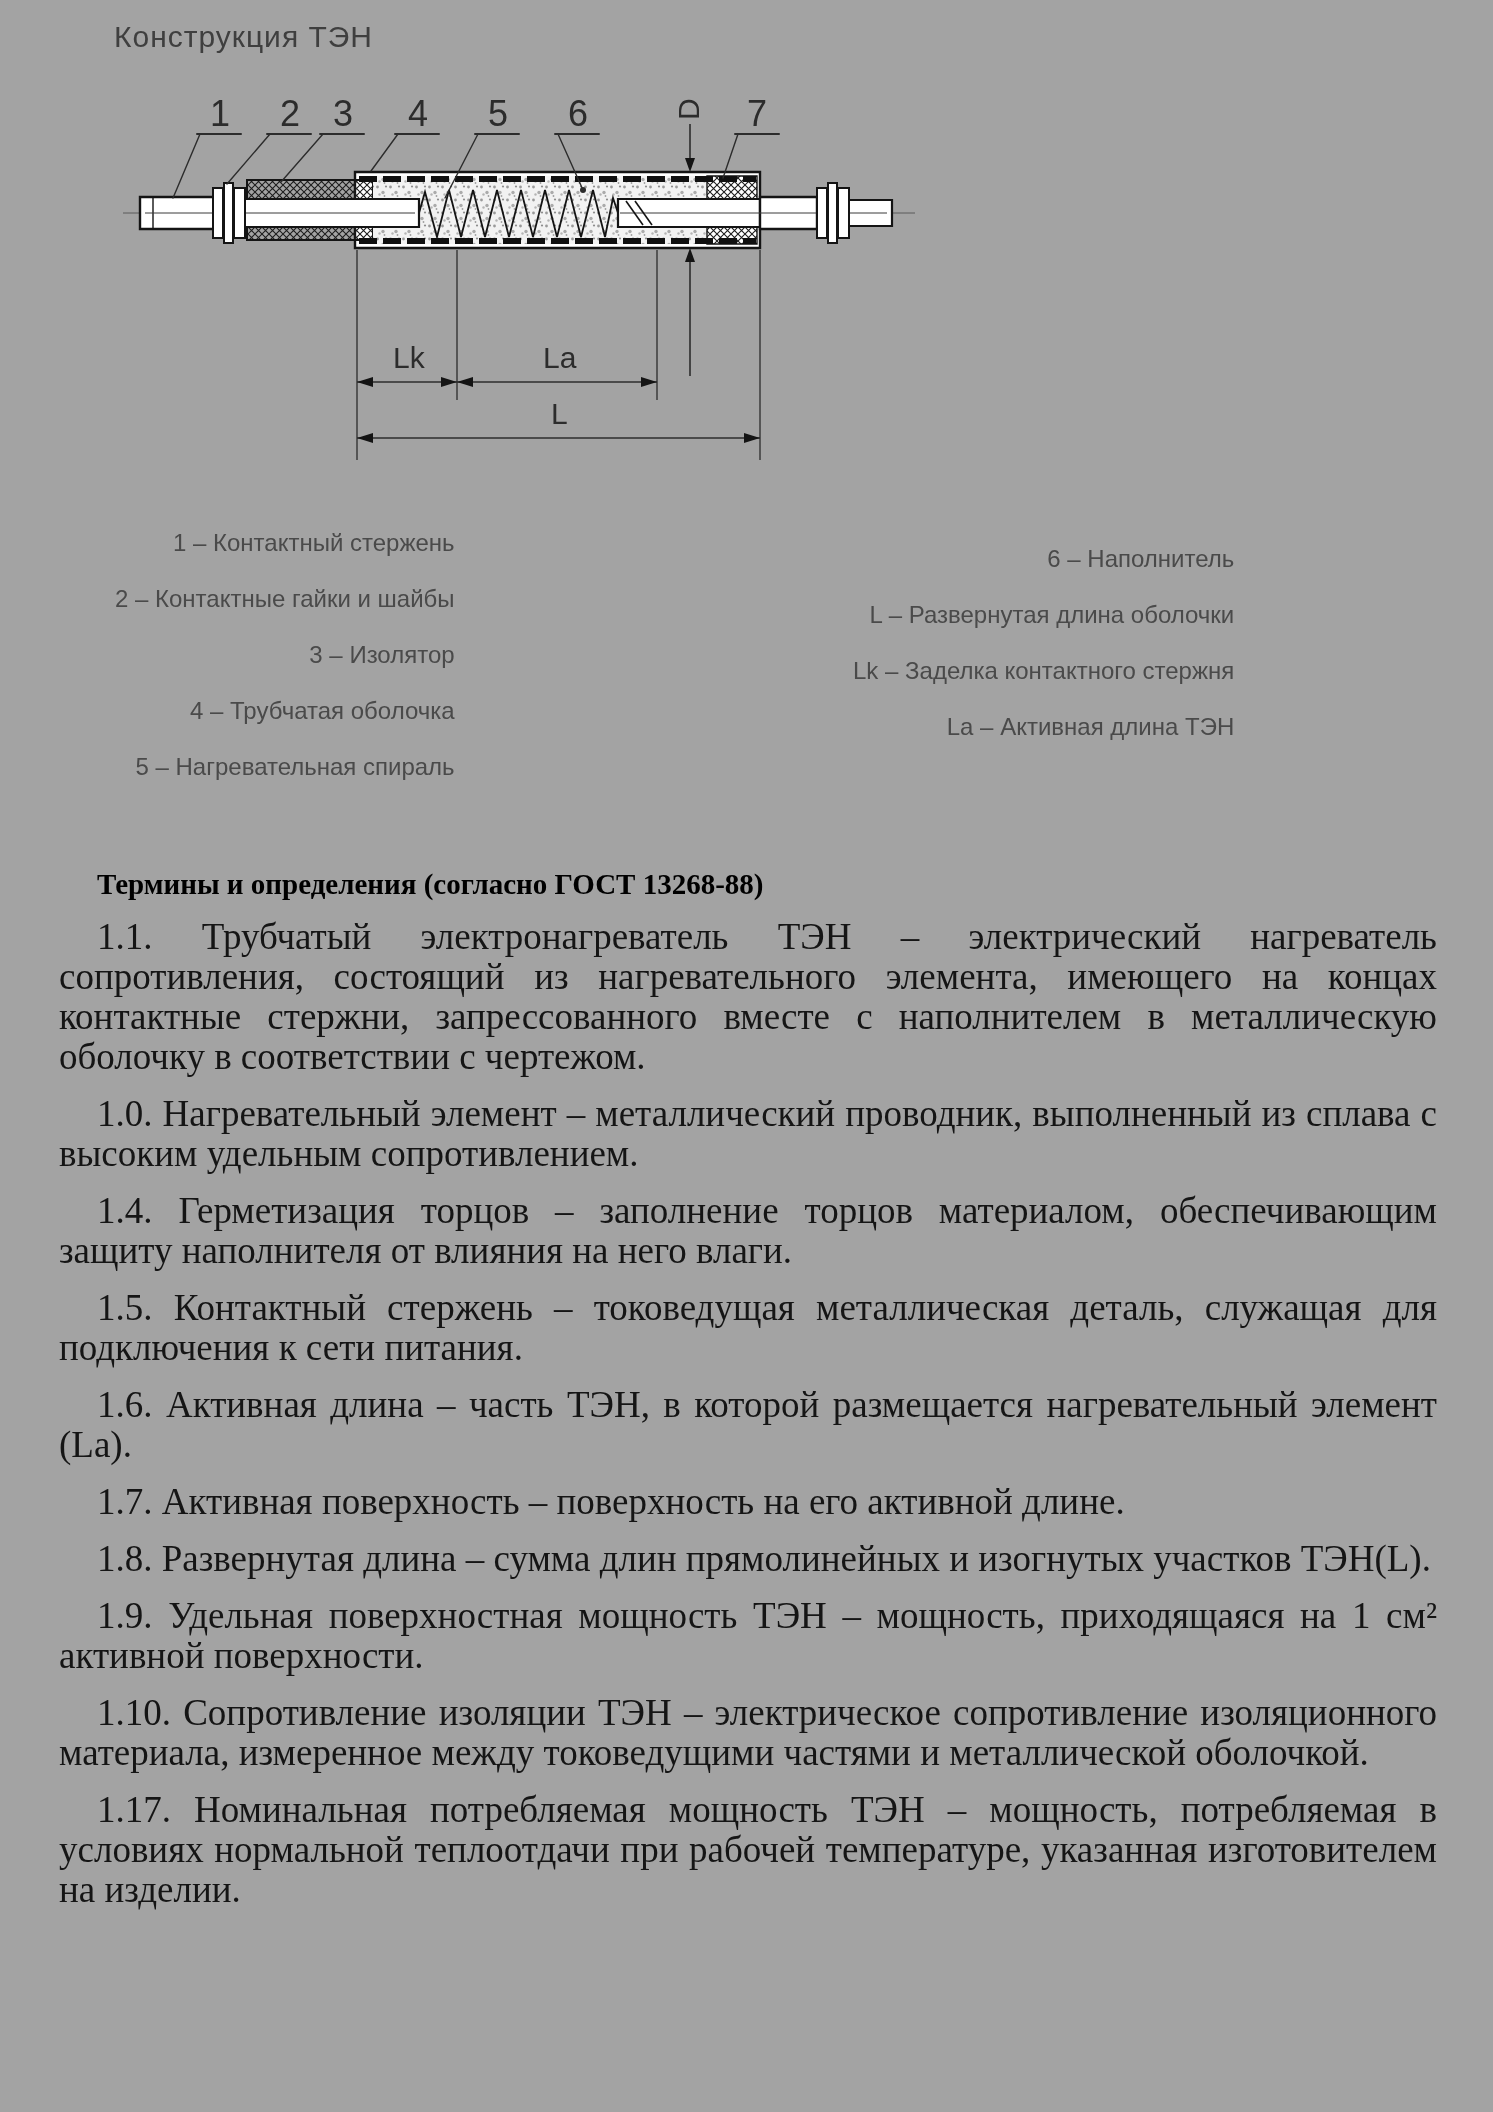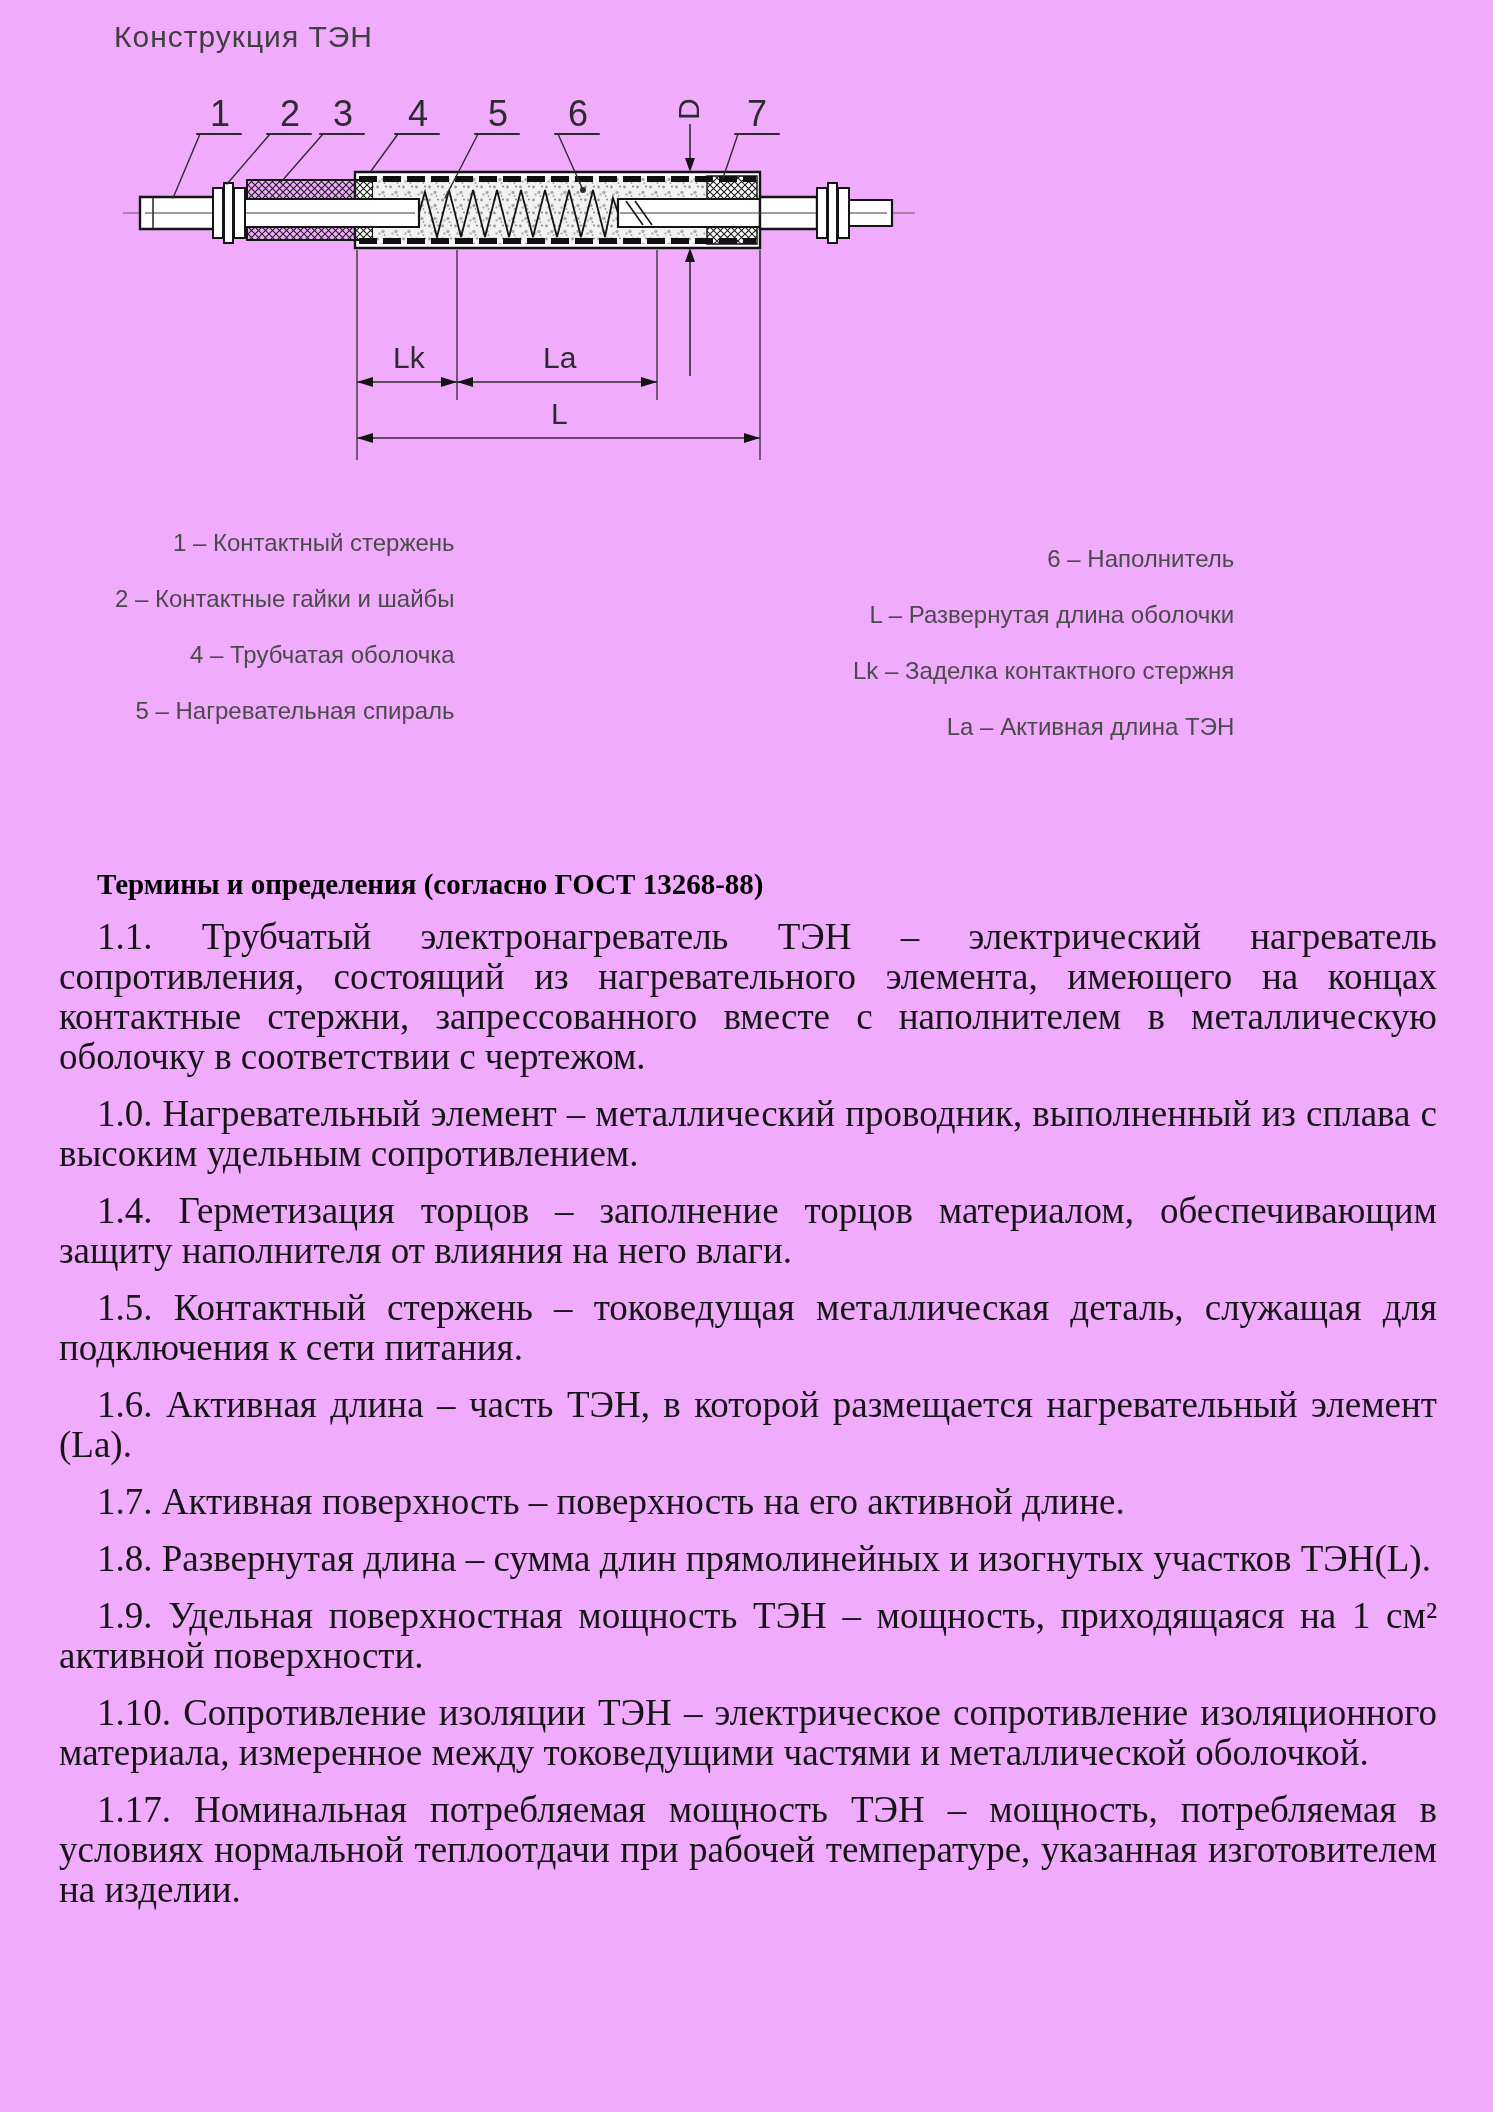--- a/index.html
+++ b/index.html
@@ -1,19 +1,19 @@
 <!DOCTYPE html>
 <html><head>
 <meta charset="utf-8">
 <style>
   html,body{margin:0;padding:0;background:#e8e8e8;}
   .page{
     position:relative;
     width:1493px;height:2112px;
-    background:#f0abfc;
+    background:#a3a3a3;
     overflow:hidden;
     font-family:"Liberation Serif",serif;
     color:#111;
   }
   .diagram-title{
     position:absolute;left:114px;top:20px;
     font-family:"Liberation Sans",sans-serif;
     font-size:30px;font-weight:400;color:#3f3f3f;
     letter-spacing:1px;
   }
@@ -192,20 +192,21 @@
         <line x1="242" y1="358" x2="645" y2="358" stroke="#2c2c2c" stroke-width="1.6"></line>
         <polygon points="242,358 258,353 258,363" fill="#141414"></polygon>
         <polygon points="645,358 629,353 629,363" fill="#141414"></polygon>
       </g>
     </svg>
   </div>
 
   <div class="legend left">
     <div class="item">1 – Контактный стержень</div>
     <div class="item">2 – Контактные гайки и шайбы</div>
+    <div class="item">3 – Изолятор</div>
     <div class="item">4 – Трубчатая оболочка</div>
     <div class="item">5 – Нагревательная спираль</div>
   </div>
 
   <div class="legend right">
     <div class="item">6 – Наполнитель</div>
     <div class="item">L – Развернутая длина оболочки</div>
     <div class="item">Lk – Заделка контактного стержня</div>
     <div class="item">La – Активная длина ТЭН</div>
   </div>

